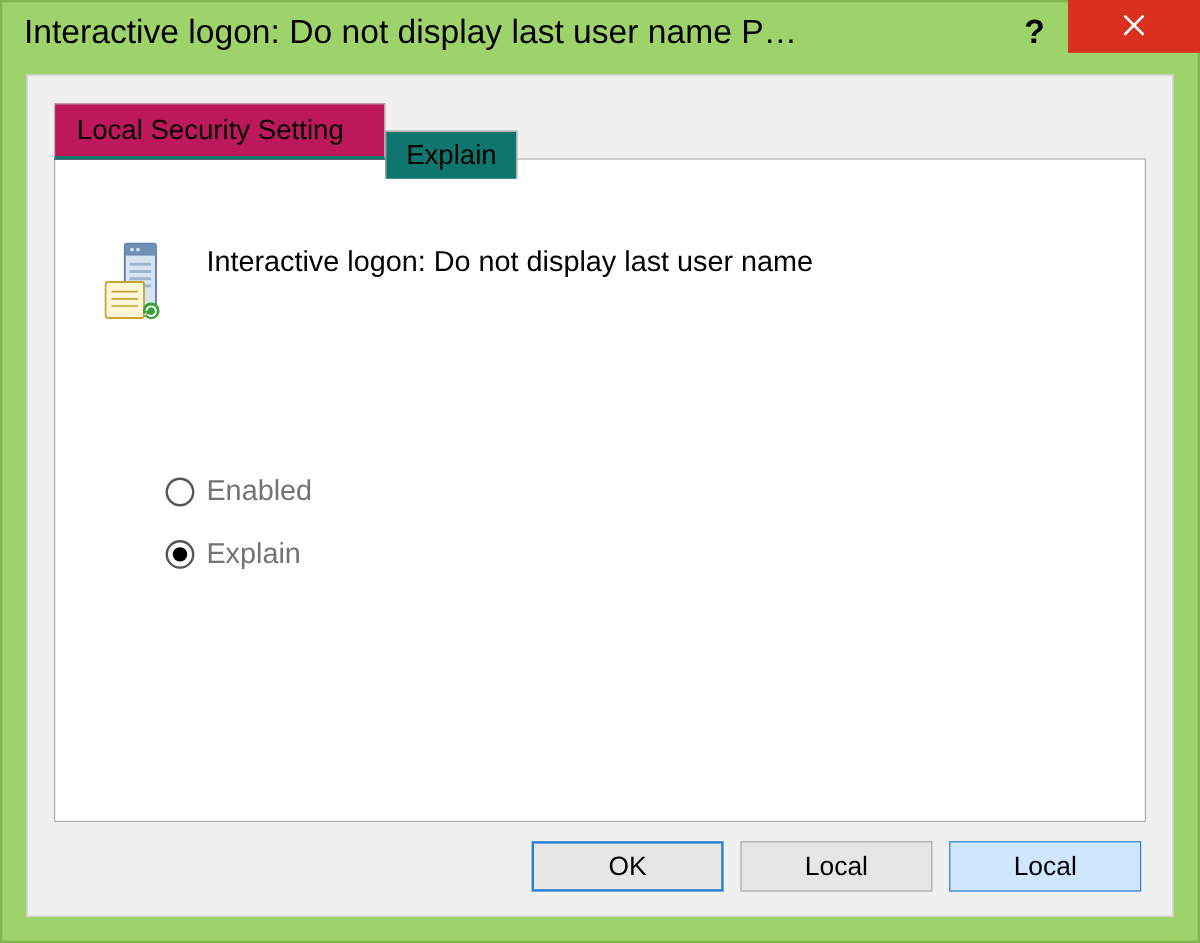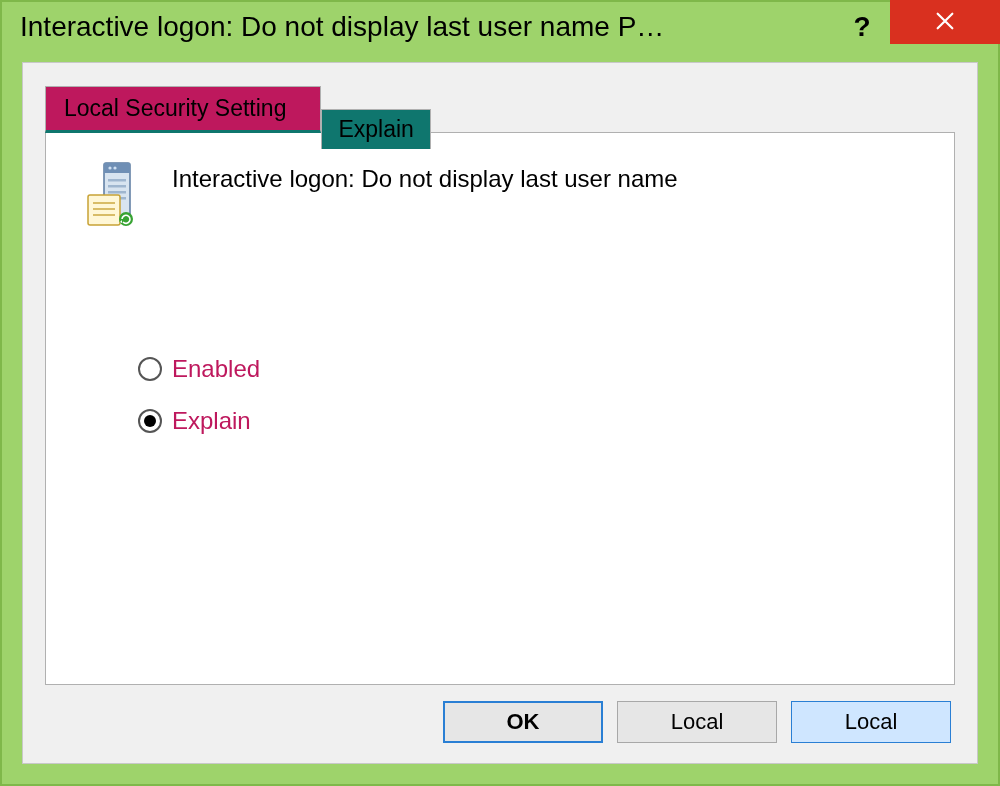--- a/index.html
+++ b/index.html
@@ -113,20 +113,21 @@
     border: 1px solid #b0b0b0;
     height: calc(100% - 45px);
     padding: 28px 36px;
     position: relative;
     z-index: 1;
   }
   .policy-head {
     display: flex;
     gap: 28px;
     align-items: flex-start;
+    margin-top: 40px;
   }
   .policy-title {
     font-size: 24px;
     color: #000;
     padding-top: 4px;
   }
   .radios {
     margin-top: 120px;
     margin-left: 56px;
     display: flex;
@@ -150,21 +151,21 @@
     background: #fff;
   }
   .radio-circle .dot {
     width: 12px;
     height: 12px;
     background: #000;
     border-radius: 50%;
     display: none;
   }
   .radio-row.selected .radio-circle .dot { display: block; }
-  .radio-label { font-size: 24px; color: #be185d; }
+  .radio-label { font-size: 24px; color: #737373; }
   .button-row {
     position: absolute;
     right: 26px;
     bottom: 20px;
     display: flex;
     gap: 14px;
   }
   .btn {
     width: 160px;
     height: 42px;
@@ -172,21 +173,20 @@
     background: #e6e6e6;
     border: 1px solid #a8a8a8;
     cursor: pointer;
     display: flex;
     align-items: center;
     justify-content: center;
     color: #000;
   }
   .btn.default {
     border: 2px solid #2a7fd4;
-    font-weight: bold;
   }
   .btn.accent {
     background: #cfe6ff;
     border: 1px solid #2a7fd4;
   }
 </style>
 </head>
 <body>
 
 <div class="window">

